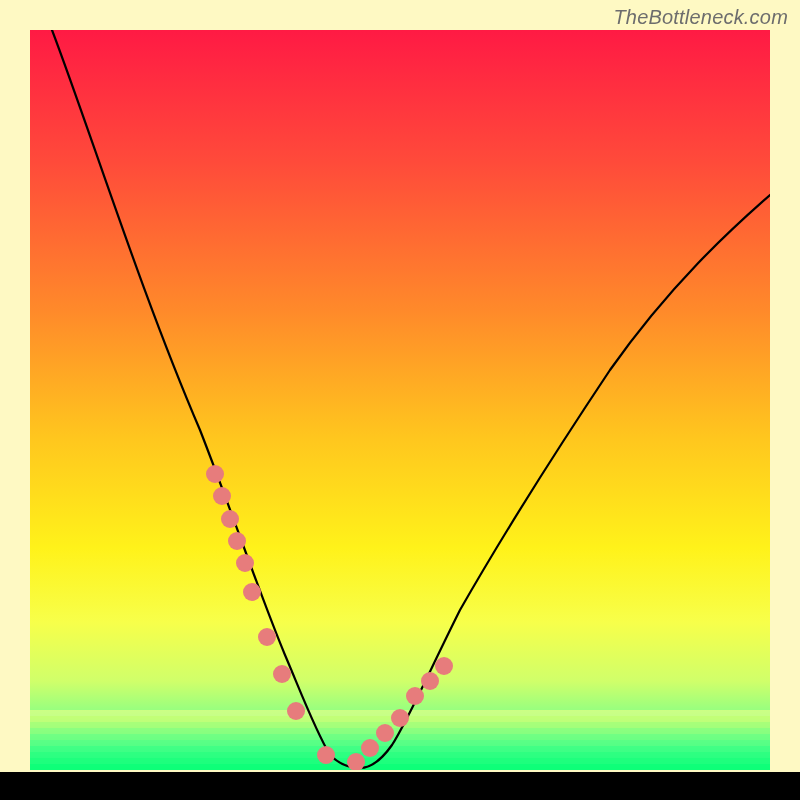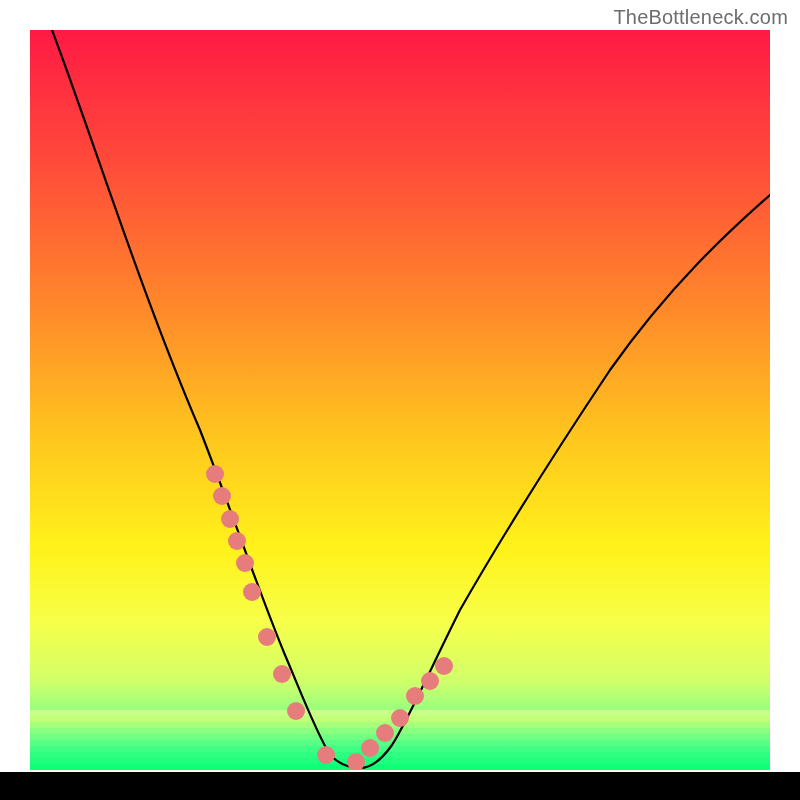--- a/index.html
+++ b/index.html
@@ -8,21 +8,22 @@
     width: 800px;
     height: 800px;
     overflow: hidden;
     background: #000;
     font-family: Arial, Helvetica, sans-serif;
   }
   .frame {
     position: relative;
     width: 800px;
     height: 772px;
-    background: #ffffff;
+    background: #fef9c3;
+    font-style: italic;
   }
   .plot-area {
     position: absolute;
     left: 30px;
     top: 30px;
     width: 740px;
     height: 740px;
     background: linear-gradient(to bottom,
       #ff1a44 0%,
       #ff4b3a 18%,

